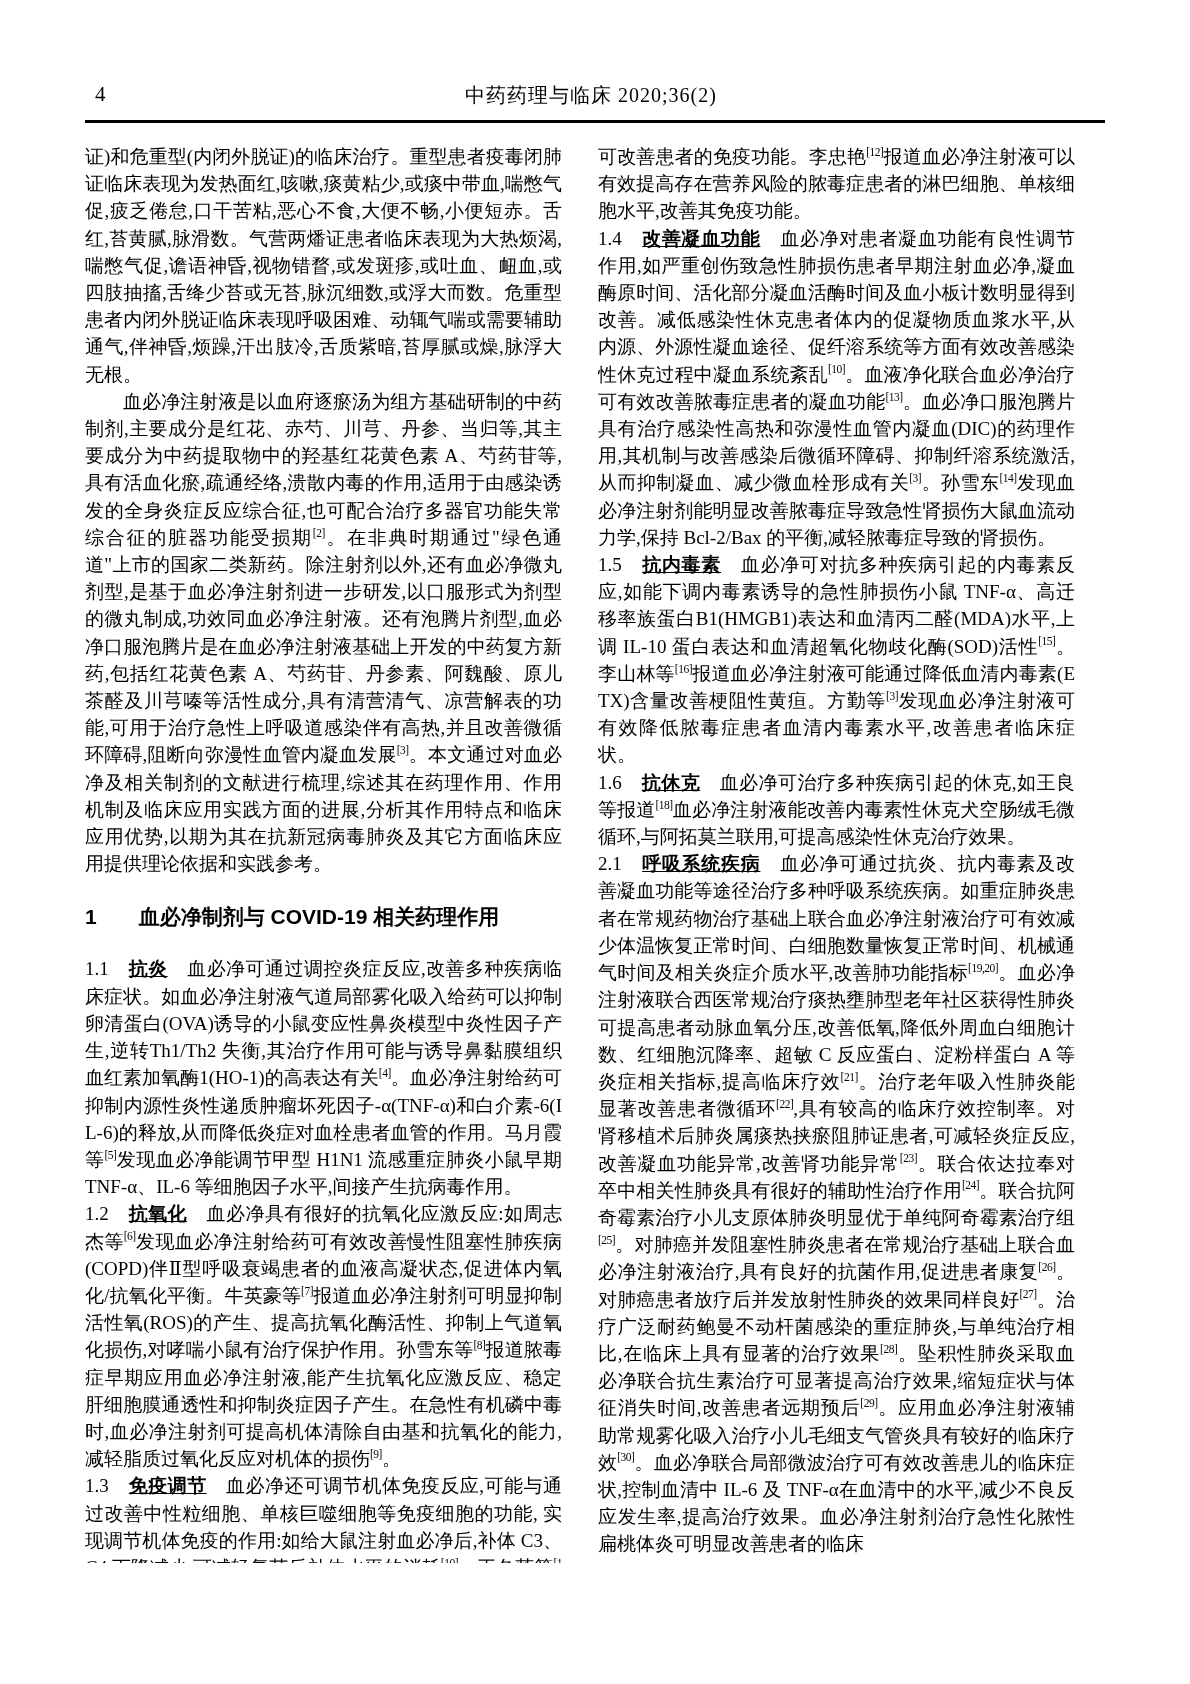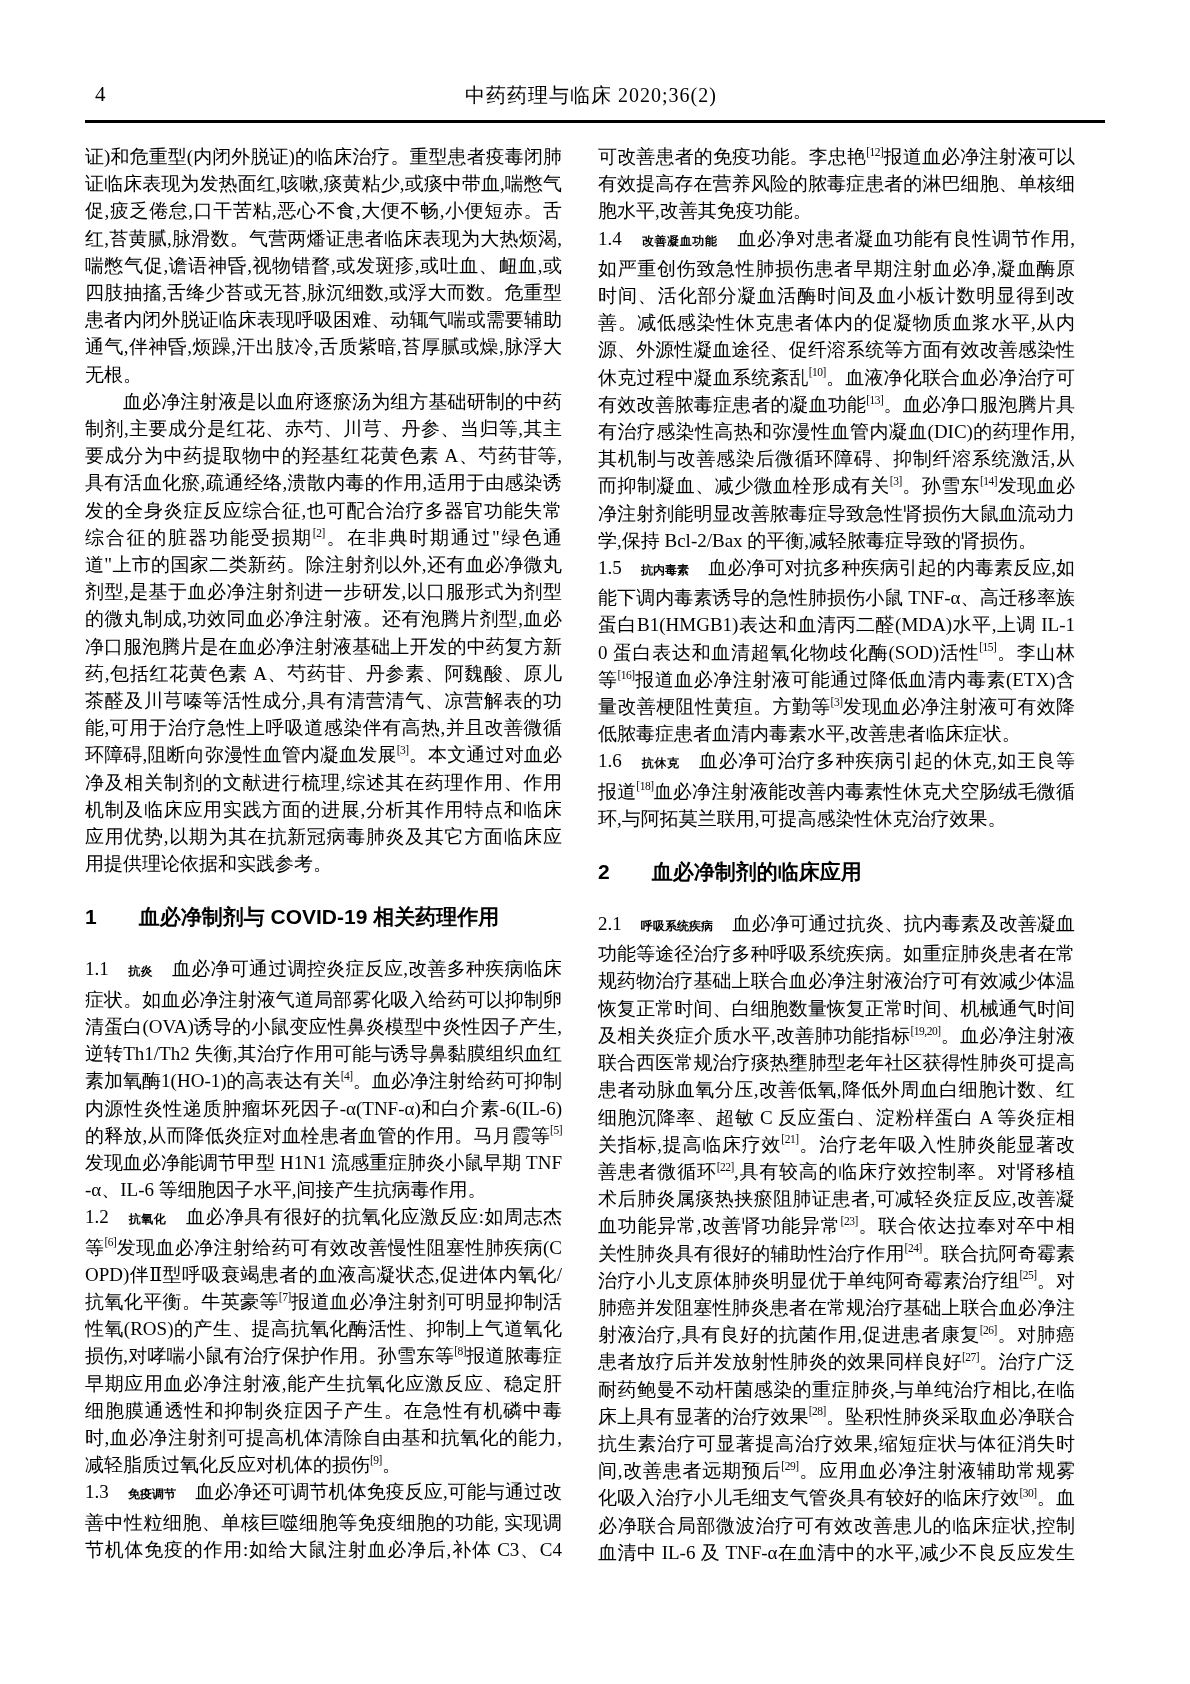--- a/index.html
+++ b/index.html
@@ -10,21 +10,21 @@
   .pagenum{position:absolute;left:10px;top:0;font-size:21px;}
   .jtitle{position:absolute;left:0;right:8px;top:0;text-align:center;letter-spacing:1px;}
   .rule{margin:12px 85px 0 85px;border-bottom:3px solid #000;}
   .columns{display:flex;gap:36px;margin:20px 85px 0 85px;}
   .col{width:477px;height:1420px;overflow:hidden;}
   p.body{margin:0;font-size:19px;line-height:27.2px;text-align:justify;
          text-justify:inter-ideograph;word-break:break-all;}
   p.ind{text-indent:2em;}
   h2.h{margin:26px 0 24px 0;font-size:21px;line-height:28px;font-weight:bold;
        font-family:"Liberation Sans","DejaVu Sans",sans-serif;}
-  p.body b{font-family:"Liberation Sans","DejaVu Sans",sans-serif;font-size:12px;}
+  p.body b{font-family:"Liberation Sans","DejaVu Sans",sans-serif;font-size:19px;text-decoration:underline;}
   sup{font-size:11.5px;line-height:0;vertical-align:super;letter-spacing:-0.5px;margin-top:31px;}
 </style>
 </head>
 <body>
 
 <div class="page">
 
   <div class="header">
     <span class="pagenum">4</span>
     <span class="jtitle">中药药理与临床 2020;36(2)</span>
@@ -41,18 +41,17 @@
       <p class="body">1.1　<b>抗炎</b>　血必净可通过调控炎症反应,改善多种疾病临床症状。如血必净注射液气道局部雾化吸入给药可以抑制卵清蛋白(OVA)诱导的小鼠变应性鼻炎模型中炎性因子产生,逆转Th1/Th2 失衡,其治疗作用可能与诱导鼻黏膜组织血红素加氧酶1(HO-1)的高表达有关<sup>[4]</sup>。血必净注射给药可抑制内源性炎性递质肿瘤坏死因子-α(TNF-α)和白介素-6(IL-6)的释放,从而降低炎症对血栓患者血管的作用。马月霞等<sup>[5]</sup>发现血必净能调节甲型 H1N1 流感重症肺炎小鼠早期 TNF-α、IL-6 等细胞因子水平,间接产生抗病毒作用。</p>
       <p class="body">1.2　<b>抗氧化</b>　血必净具有很好的抗氧化应激反应:如周志杰等<sup>[6]</sup>发现血必净注射给药可有效改善慢性阻塞性肺疾病(COPD)伴Ⅱ型呼吸衰竭患者的血液高凝状态,促进体内氧化/抗氧化平衡。牛英豪等<sup>[7]</sup>报道血必净注射剂可明显抑制活性氧(ROS)的产生、提高抗氧化酶活性、抑制上气道氧化损伤,对哮喘小鼠有治疗保护作用。孙雪东等<sup>[8]</sup>报道脓毒症早期应用血必净注射液,能产生抗氧化应激反应、稳定肝细胞膜通透性和抑制炎症因子产生。在急性有机磷中毒时,血必净注射剂可提高机体清除自由基和抗氧化的能力,减轻脂质过氧化反应对机体的损伤<sup>[9]</sup>。</p>
       <p class="body">1.3　<b>免疫调节</b>　血必净还可调节机体免疫反应,可能与通过改善中性粒细胞、单核巨噬细胞等免疫细胞的功能, 实现调节机体免疫的作用:如给大鼠注射血必净后,补体 C3、C4 下降减少,可减轻复苏后补体水平的消耗<sup>[10]</sup>。王冬莲等<sup>[11]</sup>报道血必净联合头孢哌酮舒巴坦钠与左氧氟沙星治疗重症社区获得性肺炎</p>
     </div>
 
     <div class="col">
       <p class="body">可改善患者的免疫功能。李忠艳<sup>[12]</sup>报道血必净注射液可以有效提高存在营养风险的脓毒症患者的淋巴细胞、单核细胞水平,改善其免疫功能。</p>
       <p class="body">1.4　<b>改善凝血功能</b>　血必净对患者凝血功能有良性调节作用,如严重创伤致急性肺损伤患者早期注射血必净,凝血酶原时间、活化部分凝血活酶时间及血小板计数明显得到改善。减低感染性休克患者体内的促凝物质血浆水平,从内源、外源性凝血途径、促纤溶系统等方面有效改善感染性休克过程中凝血系统紊乱<sup>[10]</sup>。血液净化联合血必净治疗可有效改善脓毒症患者的凝血功能<sup>[13]</sup>。血必净口服泡腾片具有治疗感染性高热和弥漫性血管内凝血(DIC)的药理作用,其机制与改善感染后微循环障碍、抑制纤溶系统激活,从而抑制凝血、减少微血栓形成有关<sup>[3]</sup>。孙雪东<sup>[14]</sup>发现血必净注射剂能明显改善脓毒症导致急性肾损伤大鼠血流动力学,保持 Bcl-2/Bax 的平衡,减轻脓毒症导致的肾损伤。</p>
       <p class="body">1.5　<b>抗内毒素</b>　血必净可对抗多种疾病引起的内毒素反应,如能下调内毒素诱导的急性肺损伤小鼠 TNF-α、高迁移率族蛋白B1(HMGB1)表达和血清丙二醛(MDA)水平,上调 IL-10 蛋白表达和血清超氧化物歧化酶(SOD)活性<sup>[15]</sup>。李山林等<sup>[16]</sup>报道血必净注射液可能通过降低血清内毒素(ETX)含量改善梗阻性黄疸。方勤等<sup>[3]</sup>发现血必净注射液可有效降低脓毒症患者血清内毒素水平,改善患者临床症状。</p>
       <p class="body">1.6　<b>抗休克</b>　血必净可治疗多种疾病引起的休克,如王良等报道<sup>[18]</sup>血必净注射液能改善内毒素性休克犬空肠绒毛微循环,与阿拓莫兰联用,可提高感染性休克治疗效果。</p>
-      <h2 class="h">2　　血必净制剂的临床应用</h2>
       <p class="body">2.1　<b>呼吸系统疾病</b>　血必净可通过抗炎、抗内毒素及改善凝血功能等途径治疗多种呼吸系统疾病。如重症肺炎患者在常规药物治疗基础上联合血必净注射液治疗可有效减少体温恢复正常时间、白细胞数量恢复正常时间、机械通气时间及相关炎症介质水平,改善肺功能指标<sup>[19,20]</sup>。血必净注射液联合西医常规治疗痰热壅肺型老年社区获得性肺炎可提高患者动脉血氧分压,改善低氧,降低外周血白细胞计数、红细胞沉降率、超敏 C 反应蛋白、淀粉样蛋白 A 等炎症相关指标,提高临床疗效<sup>[21]</sup>。治疗老年吸入性肺炎能显著改善患者微循环<sup>[22]</sup>,具有较高的临床疗效控制率。对肾移植术后肺炎属痰热挟瘀阻肺证患者,可减轻炎症反应,改善凝血功能异常,改善肾功能异常<sup>[23]</sup>。联合依达拉奉对卒中相关性肺炎具有很好的辅助性治疗作用<sup>[24]</sup>。联合抗阿奇霉素治疗小儿支原体肺炎明显优于单纯阿奇霉素治疗组<sup>[25]</sup>。对肺癌并发阻塞性肺炎患者在常规治疗基础上联合血必净注射液治疗,具有良好的抗菌作用,促进患者康复<sup>[26]</sup>。对肺癌患者放疗后并发放射性肺炎的效果同样良好<sup>[27]</sup>。治疗广泛耐药鲍曼不动杆菌感染的重症肺炎,与单纯治疗相比,在临床上具有显著的治疗效果<sup>[28]</sup>。坠积性肺炎采取血必净联合抗生素治疗可显著提高治疗效果,缩短症状与体征消失时间,改善患者远期预后<sup>[29]</sup>。应用血必净注射液辅助常规雾化吸入治疗小儿毛细支气管炎具有较好的临床疗效<sup>[30]</sup>。血必净联合局部微波治疗可有效改善患儿的临床症状,控制血清中 IL-6 及 TNF-α在血清中的水平,减少不良反应发生率,提高治疗效果。血必净注射剂治疗急性化脓性扁桃体炎可明显改善患者的临床</p>
     </div>
 
   </div>
 </div>
 
 </body></html>

